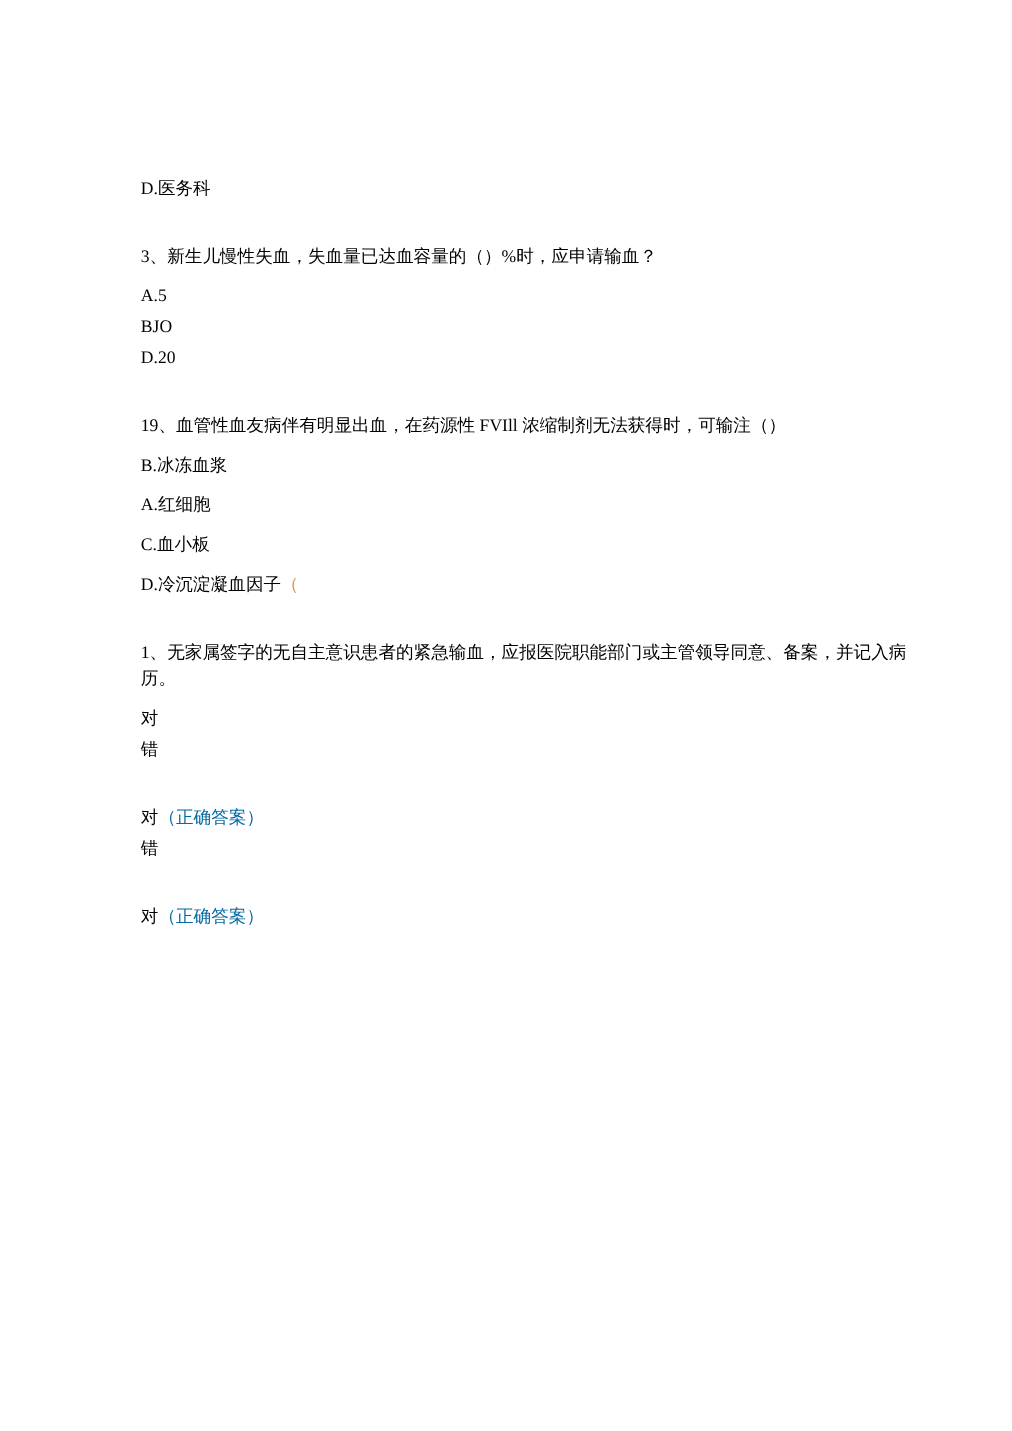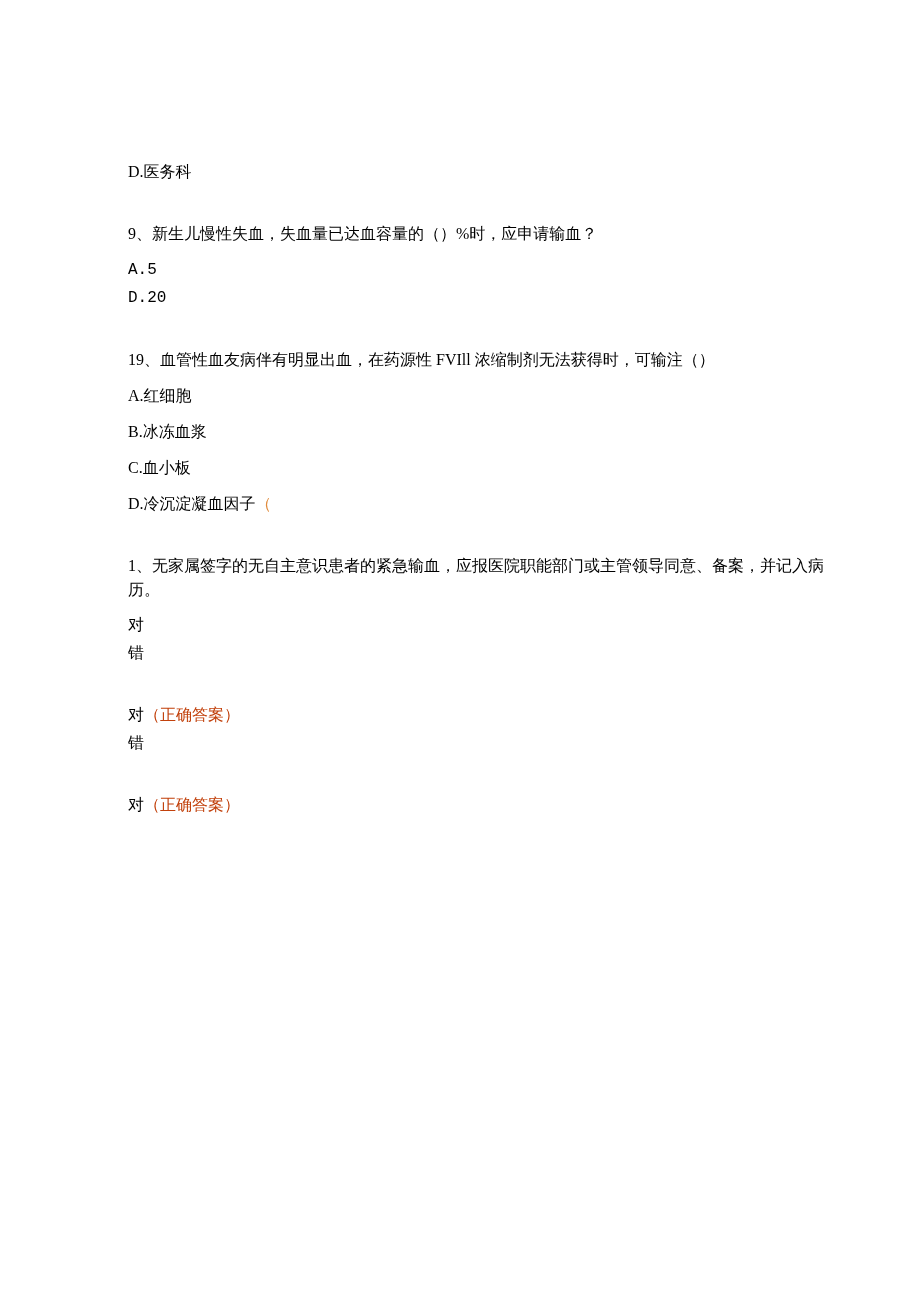--- a/index.html
+++ b/index.html
@@ -22,47 +22,47 @@
     margin-top: 38px;
   }
   .question-text {
     margin-bottom: 12px;
   }
   .option {
     margin-bottom: 12px;
   }
   .tight-option {
     margin-bottom: 4px;
-    font-family: Liberation Mono, monospace;
   }
   .answer-mark {
-    color: #c2410c;
+    color: #0369a1;
     text-align: center;
   }
   .paren-mark {
     color: #e08a3a;
   }
 </style>
 </head>
 <body>
 
 <div class="page">
 
   <div class="option">D.医务科</div>
 
   <div class="question-block">
-    <div class="question-text">9、新生儿慢性失血，失血量已达血容量的（）%时，应申请输血？</div>
+    <div class="question-text">3、新生儿慢性失血，失血量已达血容量的（）%时，应申请输血？</div>
     <div class="tight-option">A.5</div>
+    <div class="tight-option">BJO</div>
     <div class="tight-option">D.20</div>
   </div>
 
   <div class="question-block">
     <div class="question-text">19、血管性血友病伴有明显出血，在药源性 FVIll 浓缩制剂无法获得时，可输注（）</div>
+    <div class="option">B.冰冻血浆</div>
     <div class="option">A.红细胞</div>
-    <div class="option">B.冰冻血浆</div>
     <div class="option">C.血小板</div>
     <div class="option">
       <span>D.冷沉淀凝血因子</span><span class="paren-mark">（</span>
     </div>
   </div>
 
   <div class="question-block">
     <div class="question-text">1、无家属签字的无自主意识患者的紧急输血，应报医院职能部门或主管领导同意、备案，并记入病历。</div>
     <div class="tight-option">对</div>
     <div class="tight-option">错</div>

